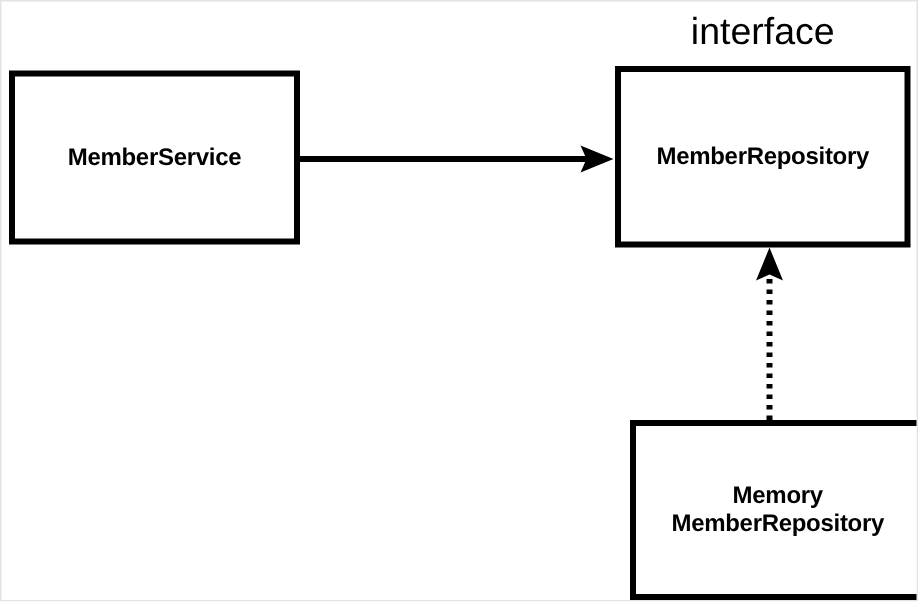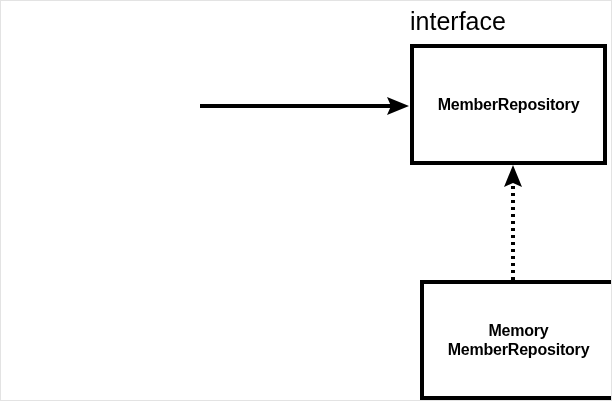--- a/index.html
+++ b/index.html
@@ -53,20 +53,21 @@
     left: 419px;
     top: 279px;
     width: 197px;
     height: 120px;
   }
   #stereotype-interface {
     position: absolute;
     left: 409px;
     top: 5px;
     width: 197px;
+    text-align: center;
     font-size: 25px;
     line-height: 30px;
     font-weight: normal;
     color: #000000;
   }
   svg#edges {
     position: absolute;
     left: 0;
     top: 0;
     width: 612px;
@@ -86,20 +87,23 @@
     <g>
       <line x1="199" y1="105" x2="398" y2="105" stroke="#000000" stroke-width="4"></line>
       <polygon points="408,105 386,96 390,105 386,114" fill="#000000"></polygon>
     </g>
     <g>
       <line x1="512" y1="279" x2="512" y2="184" stroke="#000000" stroke-width="4" stroke-dasharray="3 4" stroke-linecap="butt"></line>
       <polygon points="512,164 503,186 512,182 521,186" fill="#000000"></polygon>
     </g>
   </svg>
 
+  <div class="node" id="node-member-service">
+    <span class="node-label">MemberService</span>
+  </div>
 
   <div class="node" id="node-member-repository">
     <span class="node-label">MemberRepository</span>
   </div>
 
   <div class="node" id="node-memory-member-repository">
     <span class="node-label">Memory
 MemberRepository</span>
   </div>
 

